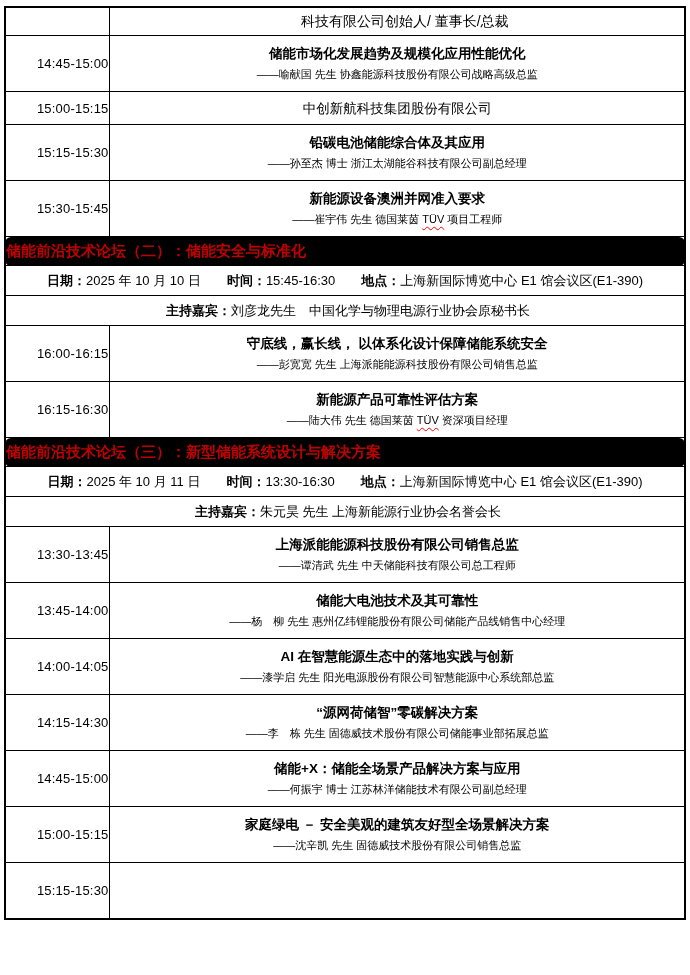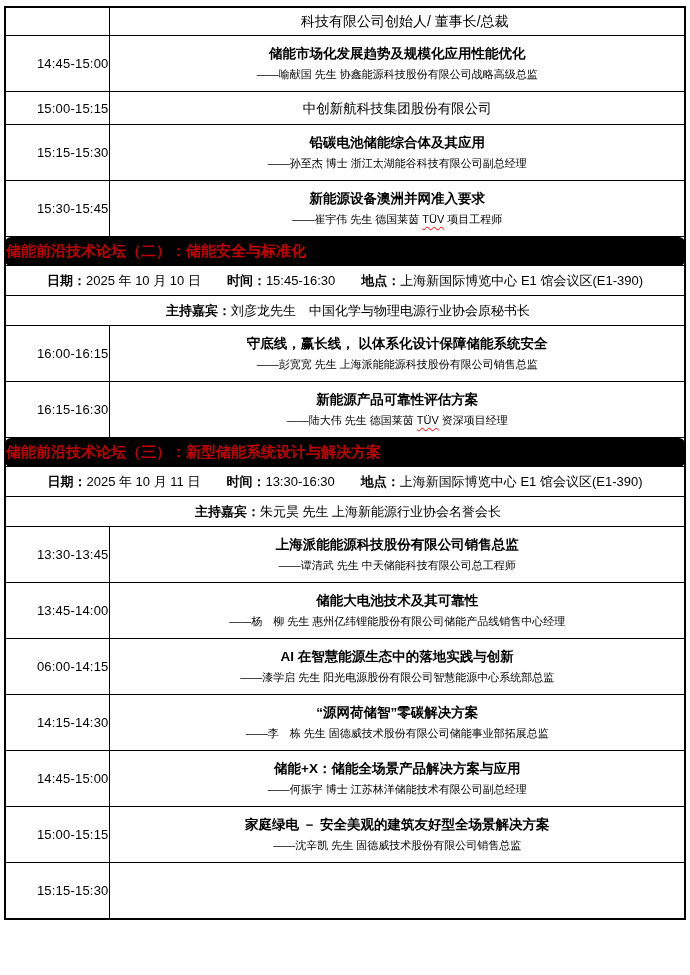--- a/index.html
+++ b/index.html
@@ -163,21 +163,21 @@
         </td>
       </tr>
       <tr class="row-session">
         <td class="time-cell">13:45-14:00</td>
         <td class="content-cell">
           <div class="session-title">储能大电池技术及其可靠性</div>
           <div class="session-speaker">——杨　柳  先生  惠州亿纬锂能股份有限公司储能产品线销售中心经理</div>
         </td>
       </tr>
       <tr class="row-session">
-        <td class="time-cell">06:00-14:15</td>
+        <td class="time-cell">14:00-14:05</td>
         <td class="content-cell">
           <div class="session-title">AI 在智慧能源生态中的落地实践与创新</div>
           <div class="session-speaker">——漆学启  先生  阳光电源股份有限公司智慧能源中心系统部总监</div>
         </td>
       </tr>
       <tr class="row-session">
         <td class="time-cell">14:15-14:30</td>
         <td class="content-cell">
           <div class="session-title">“源网荷储智”零碳解决方案</div>
           <div class="session-speaker">——李　栋  先生  固德威技术股份有限公司储能事业部拓展总监</div>

